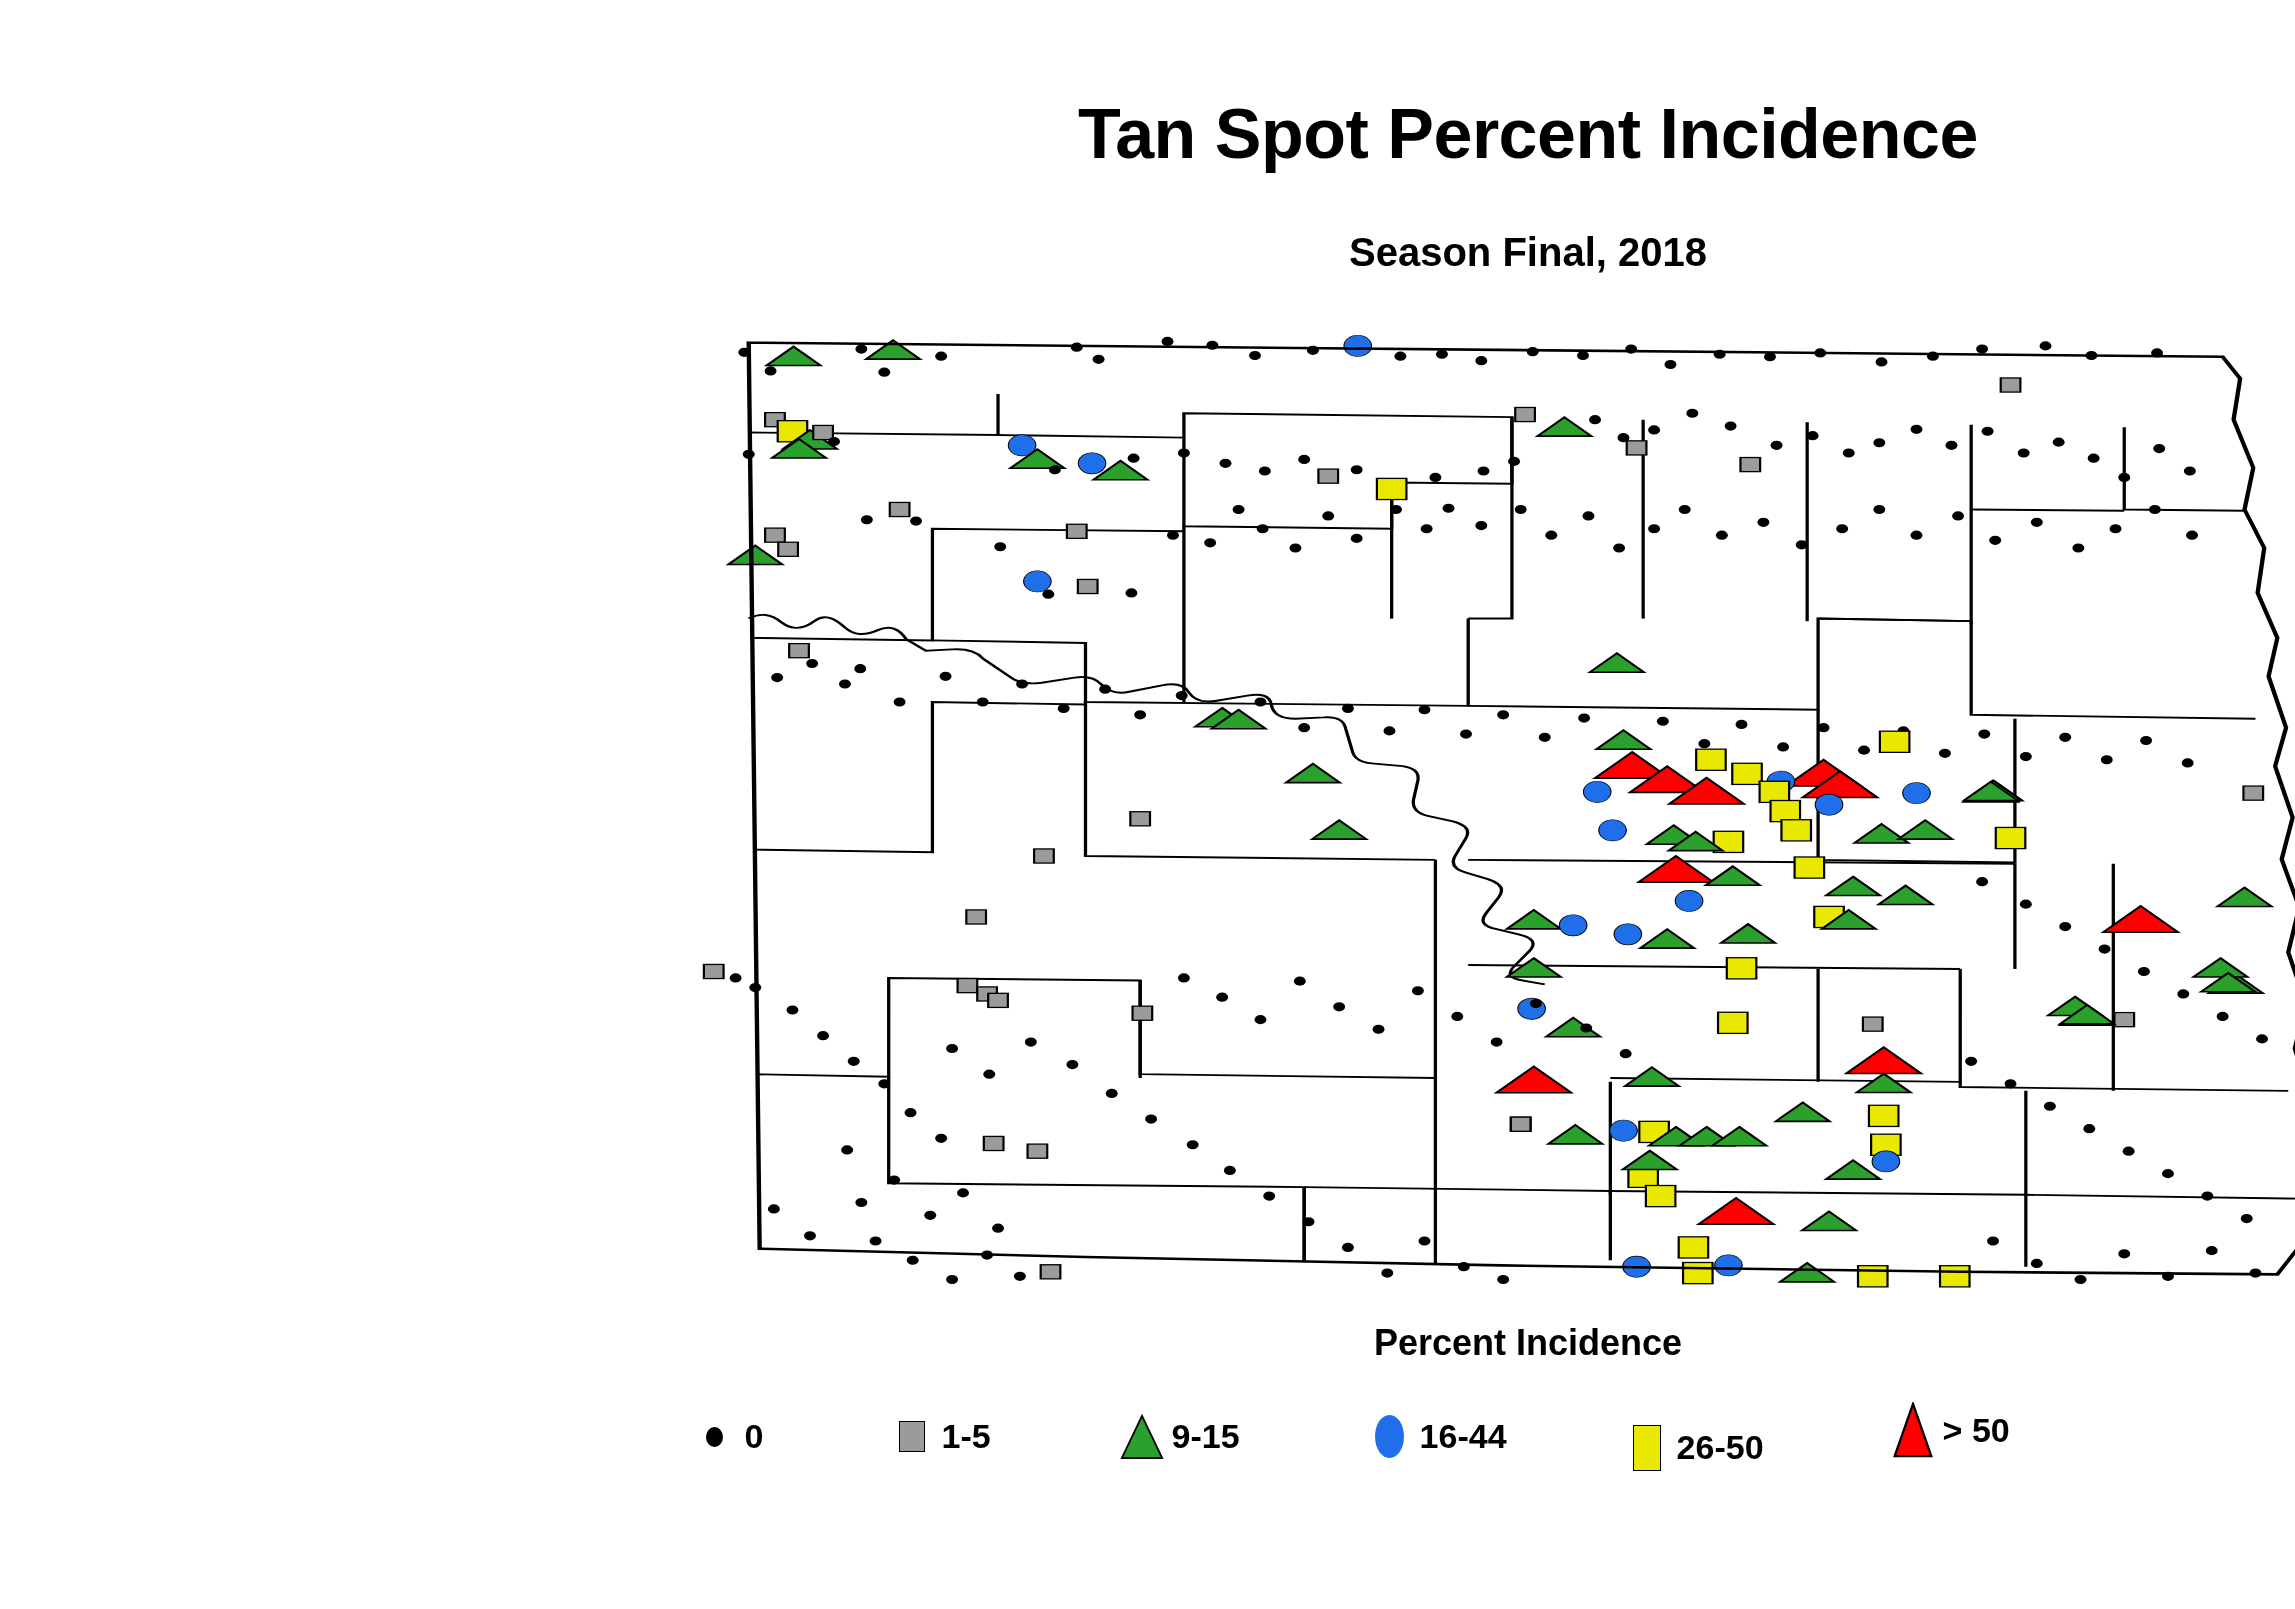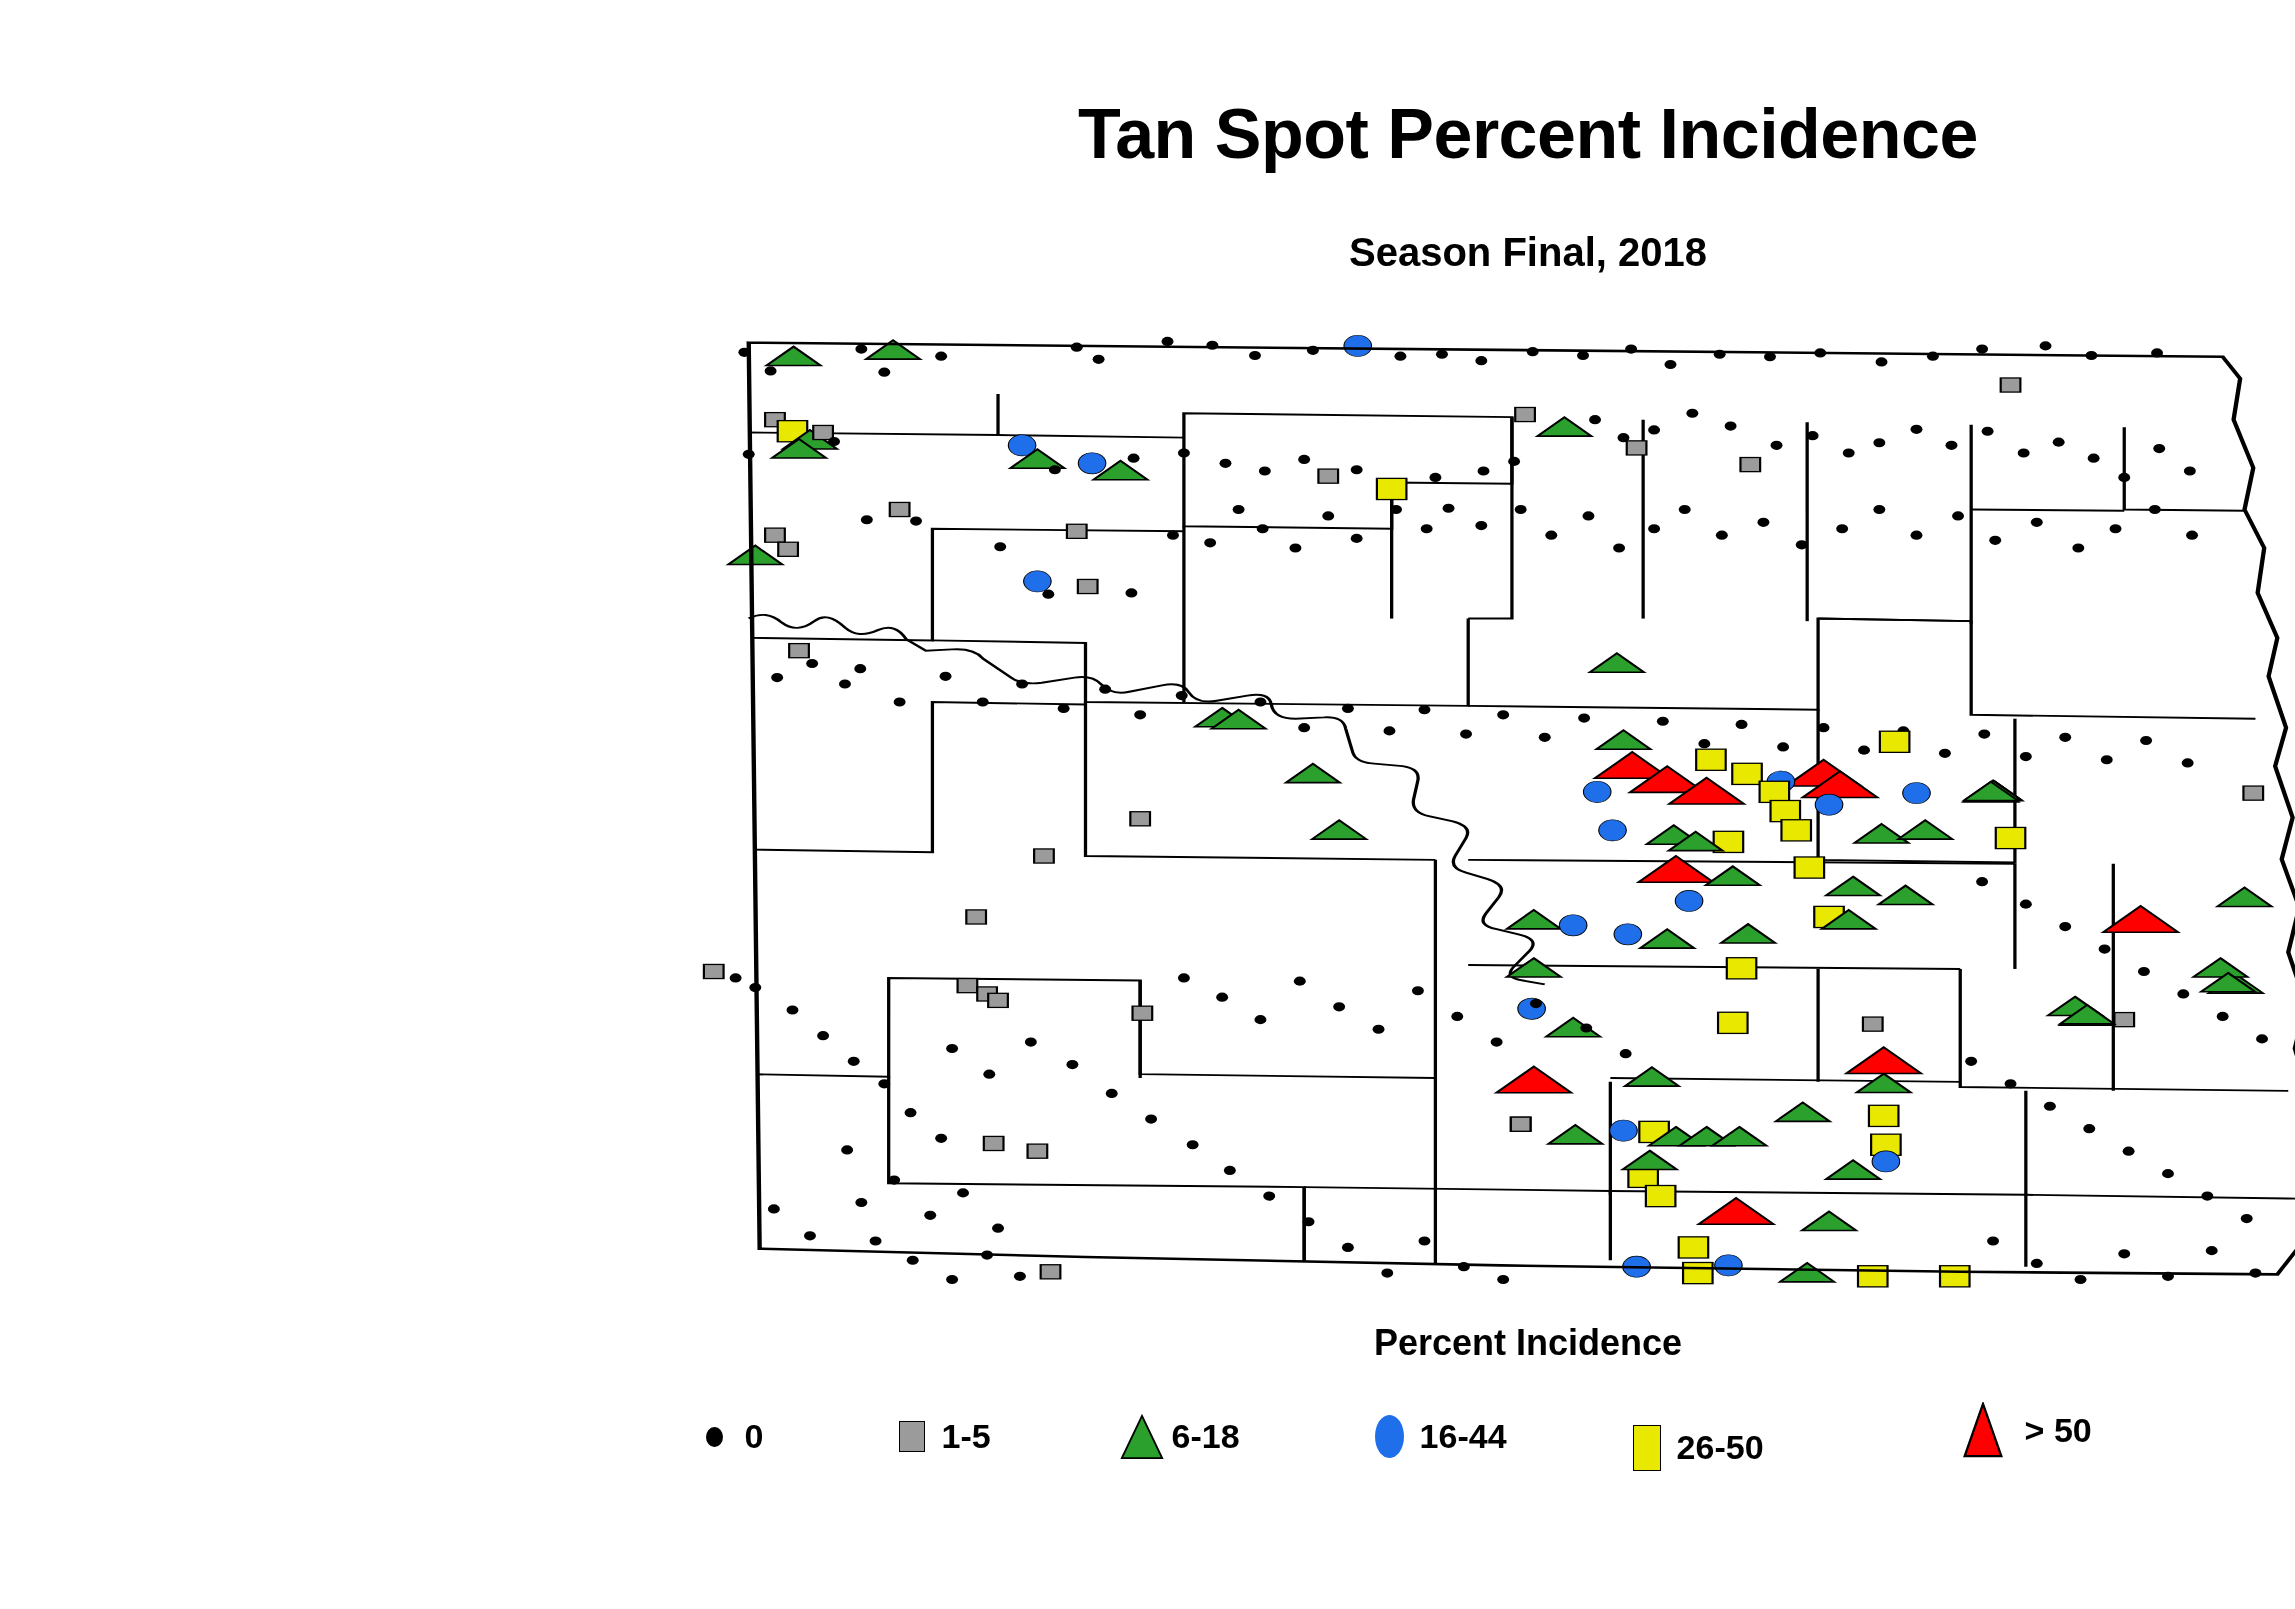--- a/index.html
+++ b/index.html
@@ -460,35 +460,35 @@
           <span class="sym-sq-gray"></span>
         </span>
       <span class="lg-label">1-5</span>
     </div>
     <div class="lg-item" style="left:427px;top:0px;">
       <span class="lg-sym">
         <svg width="44" height="46" viewBox="0 0 96 100">
             <polygon points="48,4 92,96 4,96" fill="#2ca02c" stroke="#000" stroke-width="4"></polygon>
           </svg>
       </span>
-      <span class="lg-label">6-18</span>
+      <span class="lg-label">9-15</span>
     </div>
     <div class="lg-item" style="left:675px;top:0px;">
       <span class="lg-sym">
           <span class="sym-circ-blue"></span>
         </span>
       <span class="lg-label">16-44</span>
     </div>
     <div class="lg-item" style="left:932px;top:11px;">
       <span class="lg-sym">
           <span class="sym-sq-yellow"></span>
         </span>
       <span class="lg-label">26-50</span>
     </div>
-    <div class="lg-item" style="left:1268px;top:-6.4px;gap:12px;">
+    <div class="lg-item" style="left:1198px;top:-6.4px;">
       <span class="lg-sym">
         <svg width="44" height="57" viewBox="0 0 96 124">
             <polygon points="48,4 88,118 8,118" fill="#ff0000" stroke="#000" stroke-width="5"></polygon>
           </svg>
       </span>
       <span class="lg-label">&gt; 50</span>
     </div>
   </div>
 
 </div>

